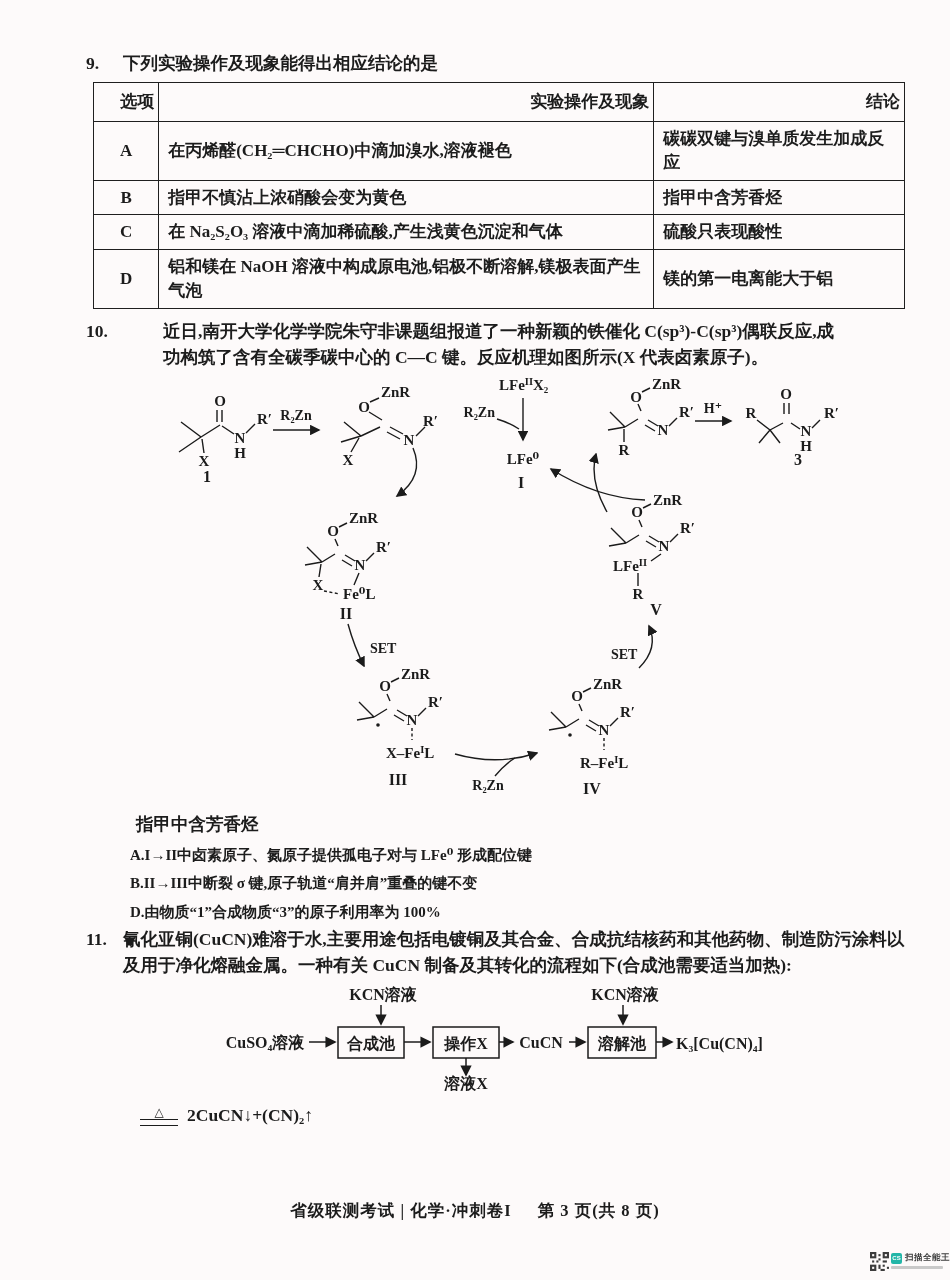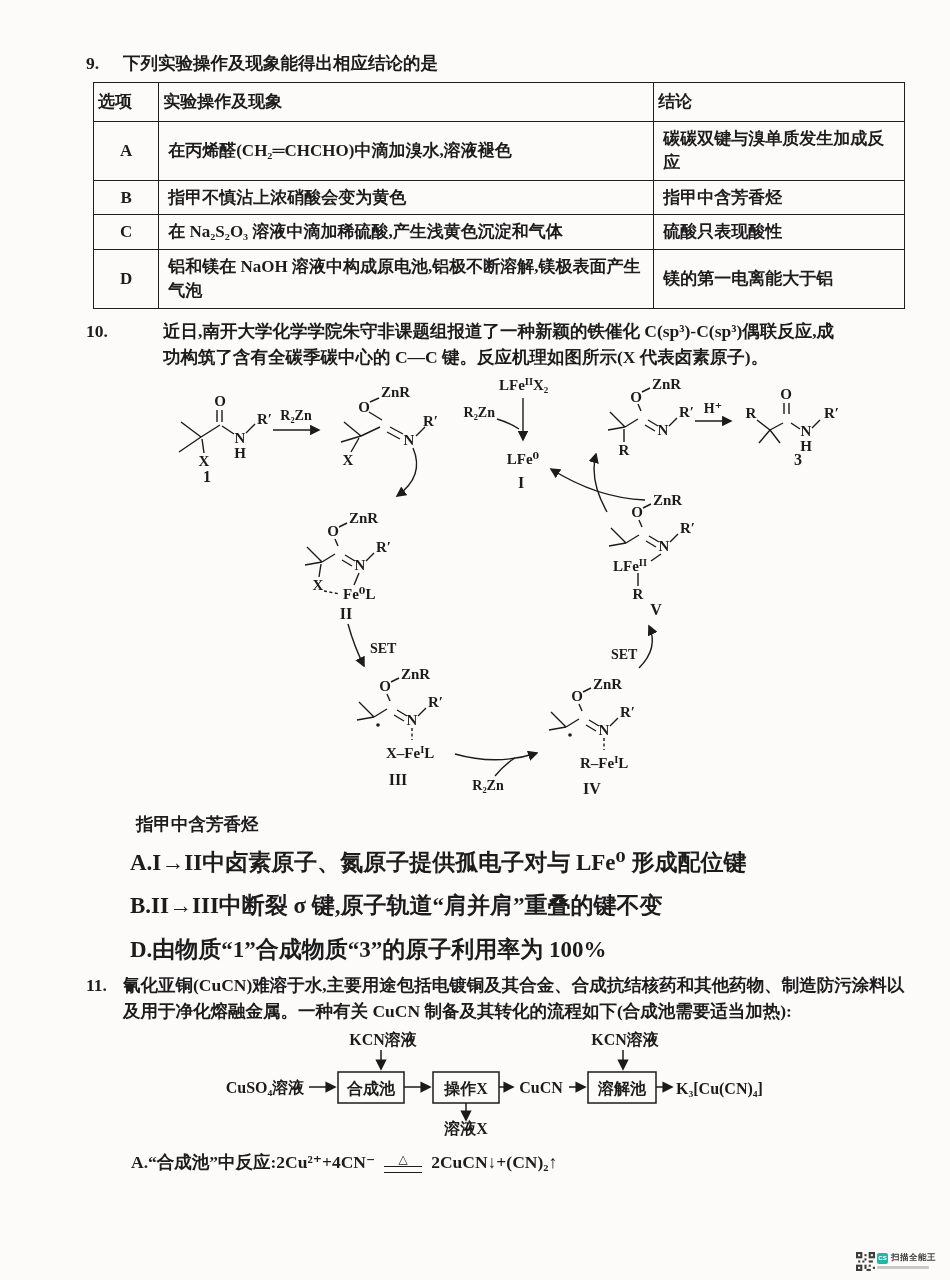--- a/index.html
+++ b/index.html
@@ -15,45 +15,45 @@
   .qstem{display:flex;align-items:flex-start;font-size:17.5px;line-height:1.5;}
   .qnum{flex:0 0 37px;}
   .qtext{flex:1;}
   .qtext.narrow{max-width:672px;margin-left:40px;}
   
   table.exp{border-collapse:collapse;margin:6px 0 0 7px;width:812px;table-layout:fixed;}
   table.exp th,table.exp td{
     border:1.6px solid #1f1f1f;font-size:17px;line-height:1.4;
     padding:5px 9px;font-weight:600;
   }
-  table.exp th{text-align:left;padding:7px 4px;}
+  table.exp th{text-align:right;padding:7px 4px;}
   col.c-opt{width:64px;}
   col.c-operation{width:486px;}
   col.c-conc{width:246px;}
   td.c{text-align:center;}
   td.l{text-align:left;}
   
   svg text{font-family:"Liberation Serif","DejaVu Serif",serif;font-weight:600;fill:#1b1b1b;}
   .mechwrap{margin:2px 0 0 17px;}
   .flowwrap{margin:4px 0 2px 127px;}
   .qline{font-size:17.5px;margin:2px 0 0 50px;line-height:1.85;}
-  .optline{font-size:23px;margin-left:44px;line-height:1.9;}
+  .optline{font-size:15px;margin-left:44px;line-height:1.9;}
   
   .eqline{display:flex;align-items:center;font-size:17.5px;margin:10px 0 0 45px;}
   .cond{display:inline-flex;flex-direction:column;align-items:center;margin:0 9px;transform:translateY(1px);}
   .cond .delta{font-size:12px;line-height:1;}
   .cond .dline{width:38px;height:5px;border-top:1.8px solid #1b1b1b;border-bottom:1.8px solid #1b1b1b;margin-top:1px;}
   
   .footer{
     position:absolute;left:0;top:1200px;width:100%;
     text-align:center;font-size:16.5px;font-weight:700;letter-spacing:1px;
   }
   .footer .gap{display:inline-block;width:26px;}
   
-  .wm{position:absolute;right:14px;top:1252px;display:flex;align-items:flex-start;gap:2px;}
+  .wm{position:absolute;right:0;top:1252px;display:flex;align-items:flex-start;gap:2px;}
   .wm .qr{width:19px;height:19px;}
   .wm-right{display:flex;flex-direction:column;gap:2px;}
   .wm-row{display:flex;align-items:center;gap:3px;}
   .cs-badge{
     display:inline-flex;align-items:center;justify-content:center;
     width:11px;height:11px;border-radius:2px;background:#23b6a8;
     color:#fff;font-size:6px;font-family:"Liberation Sans","DejaVu Sans",sans-serif;font-weight:700;
   }
   .wm-app{font-size:8.5px;color:#3a3a3a;font-family:"Liberation Sans","DejaVu Sans",sans-serif;font-weight:700;letter-spacing:0.5px;}
   .wm-bar{width:52px;height:3px;background:#c9c9c9;border-radius:1px;}
@@ -266,30 +266,32 @@
           <text x="328" y="65" text-anchor="middle">CuCN</text>
           <text x="409" y="66" text-anchor="middle">溶解池</text>
           <text x="412" y="17" text-anchor="middle">KCN溶液</text>
           <text x="463" y="66">K₃[Cu(CN)₄]</text>
         </g>
       </svg>
     </div>
 
 
     <div class="eqline">
-      <span>A.“合成池”中反应:2Cu²⁺+4CN⁻</span>
       <span class="cond">
         <span class="delta">△</span>
         <span class="dline"></span>
       </span>
       <span>2CuCN↓+(CN)₂↑</span>
     </div>
 
   </div>
 
+  <div class="footer">
+    <span>省级联测考试 | 化学·冲刺卷I</span><span class="gap"></span><span>第 3 页(共 8 页)</span>
+  </div>
 
   <div class="wm">
     <svg class="qr" viewBox="0 0 9 9">
       <g fill="#3c3c3c">
         <rect x="0" y="0" width="3" height="3"></rect>
           <rect x="6" y="0" width="3" height="3"></rect>
         <rect x="0" y="6" width="3" height="3"></rect>
         <rect x="1" y="1" width="1" height="1" fill="#fdfafa"></rect>
           <rect x="7" y="1" width="1" height="1" fill="#fdfafa"></rect>
         <rect x="1" y="7" width="1" height="1" fill="#fdfafa"></rect>

